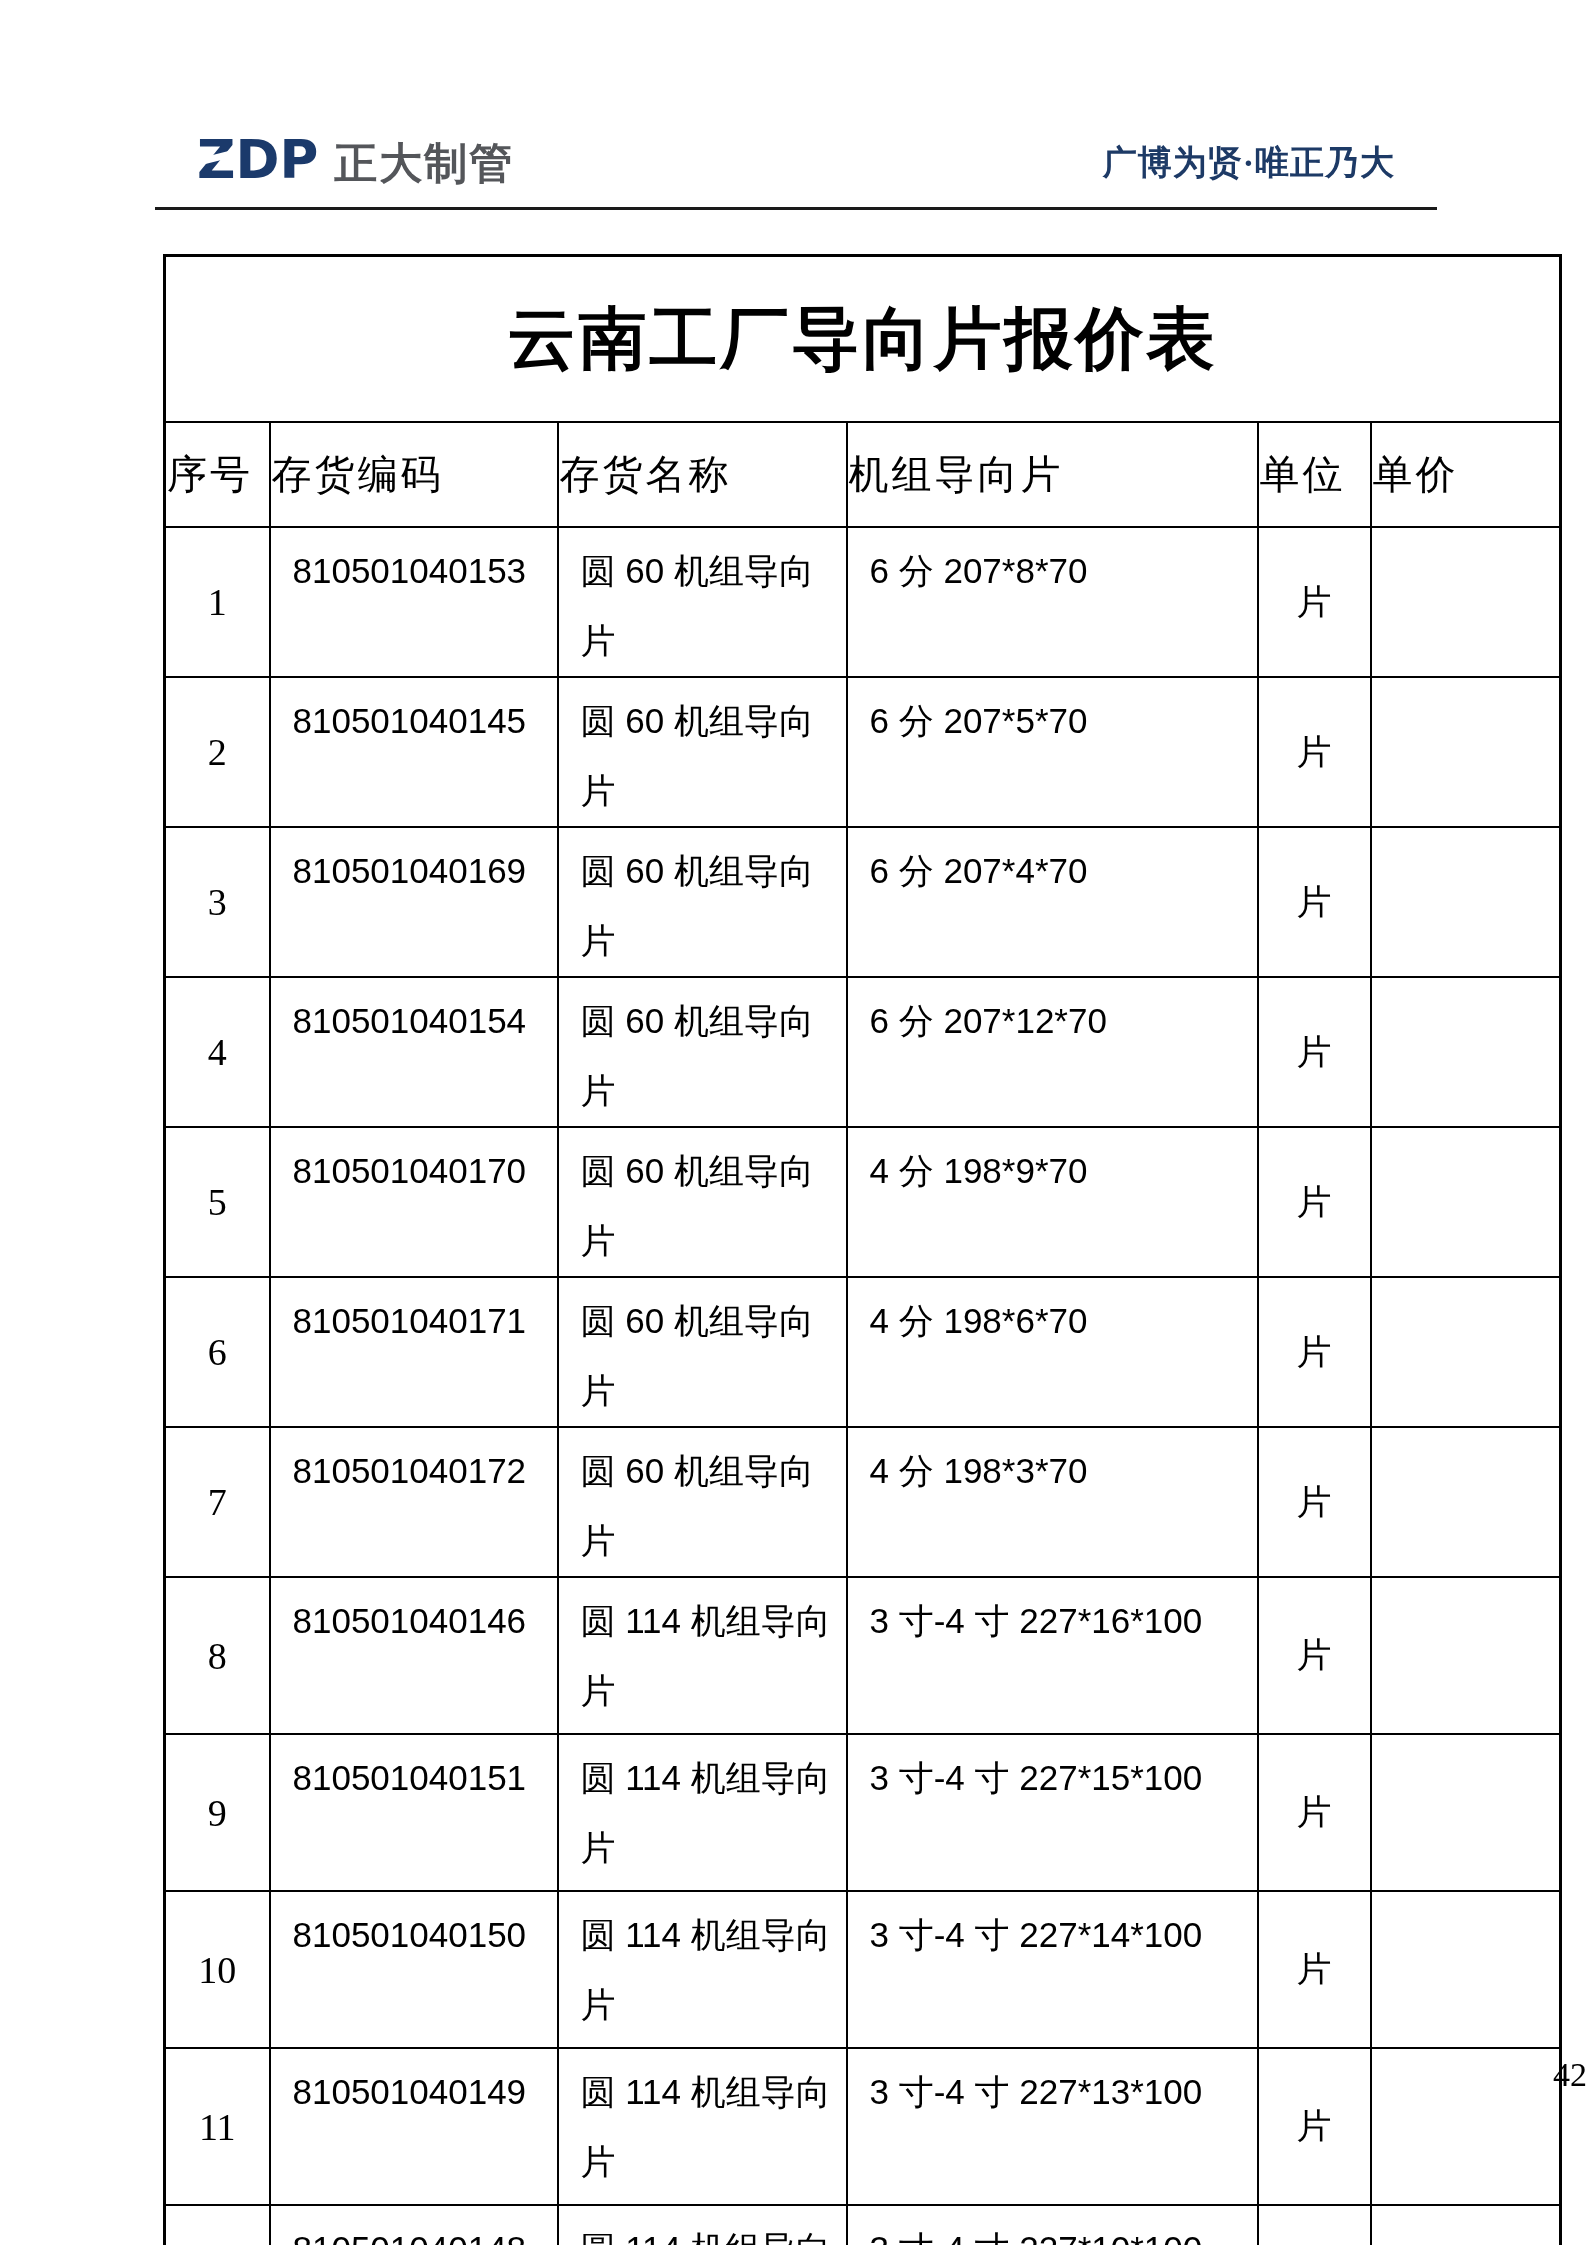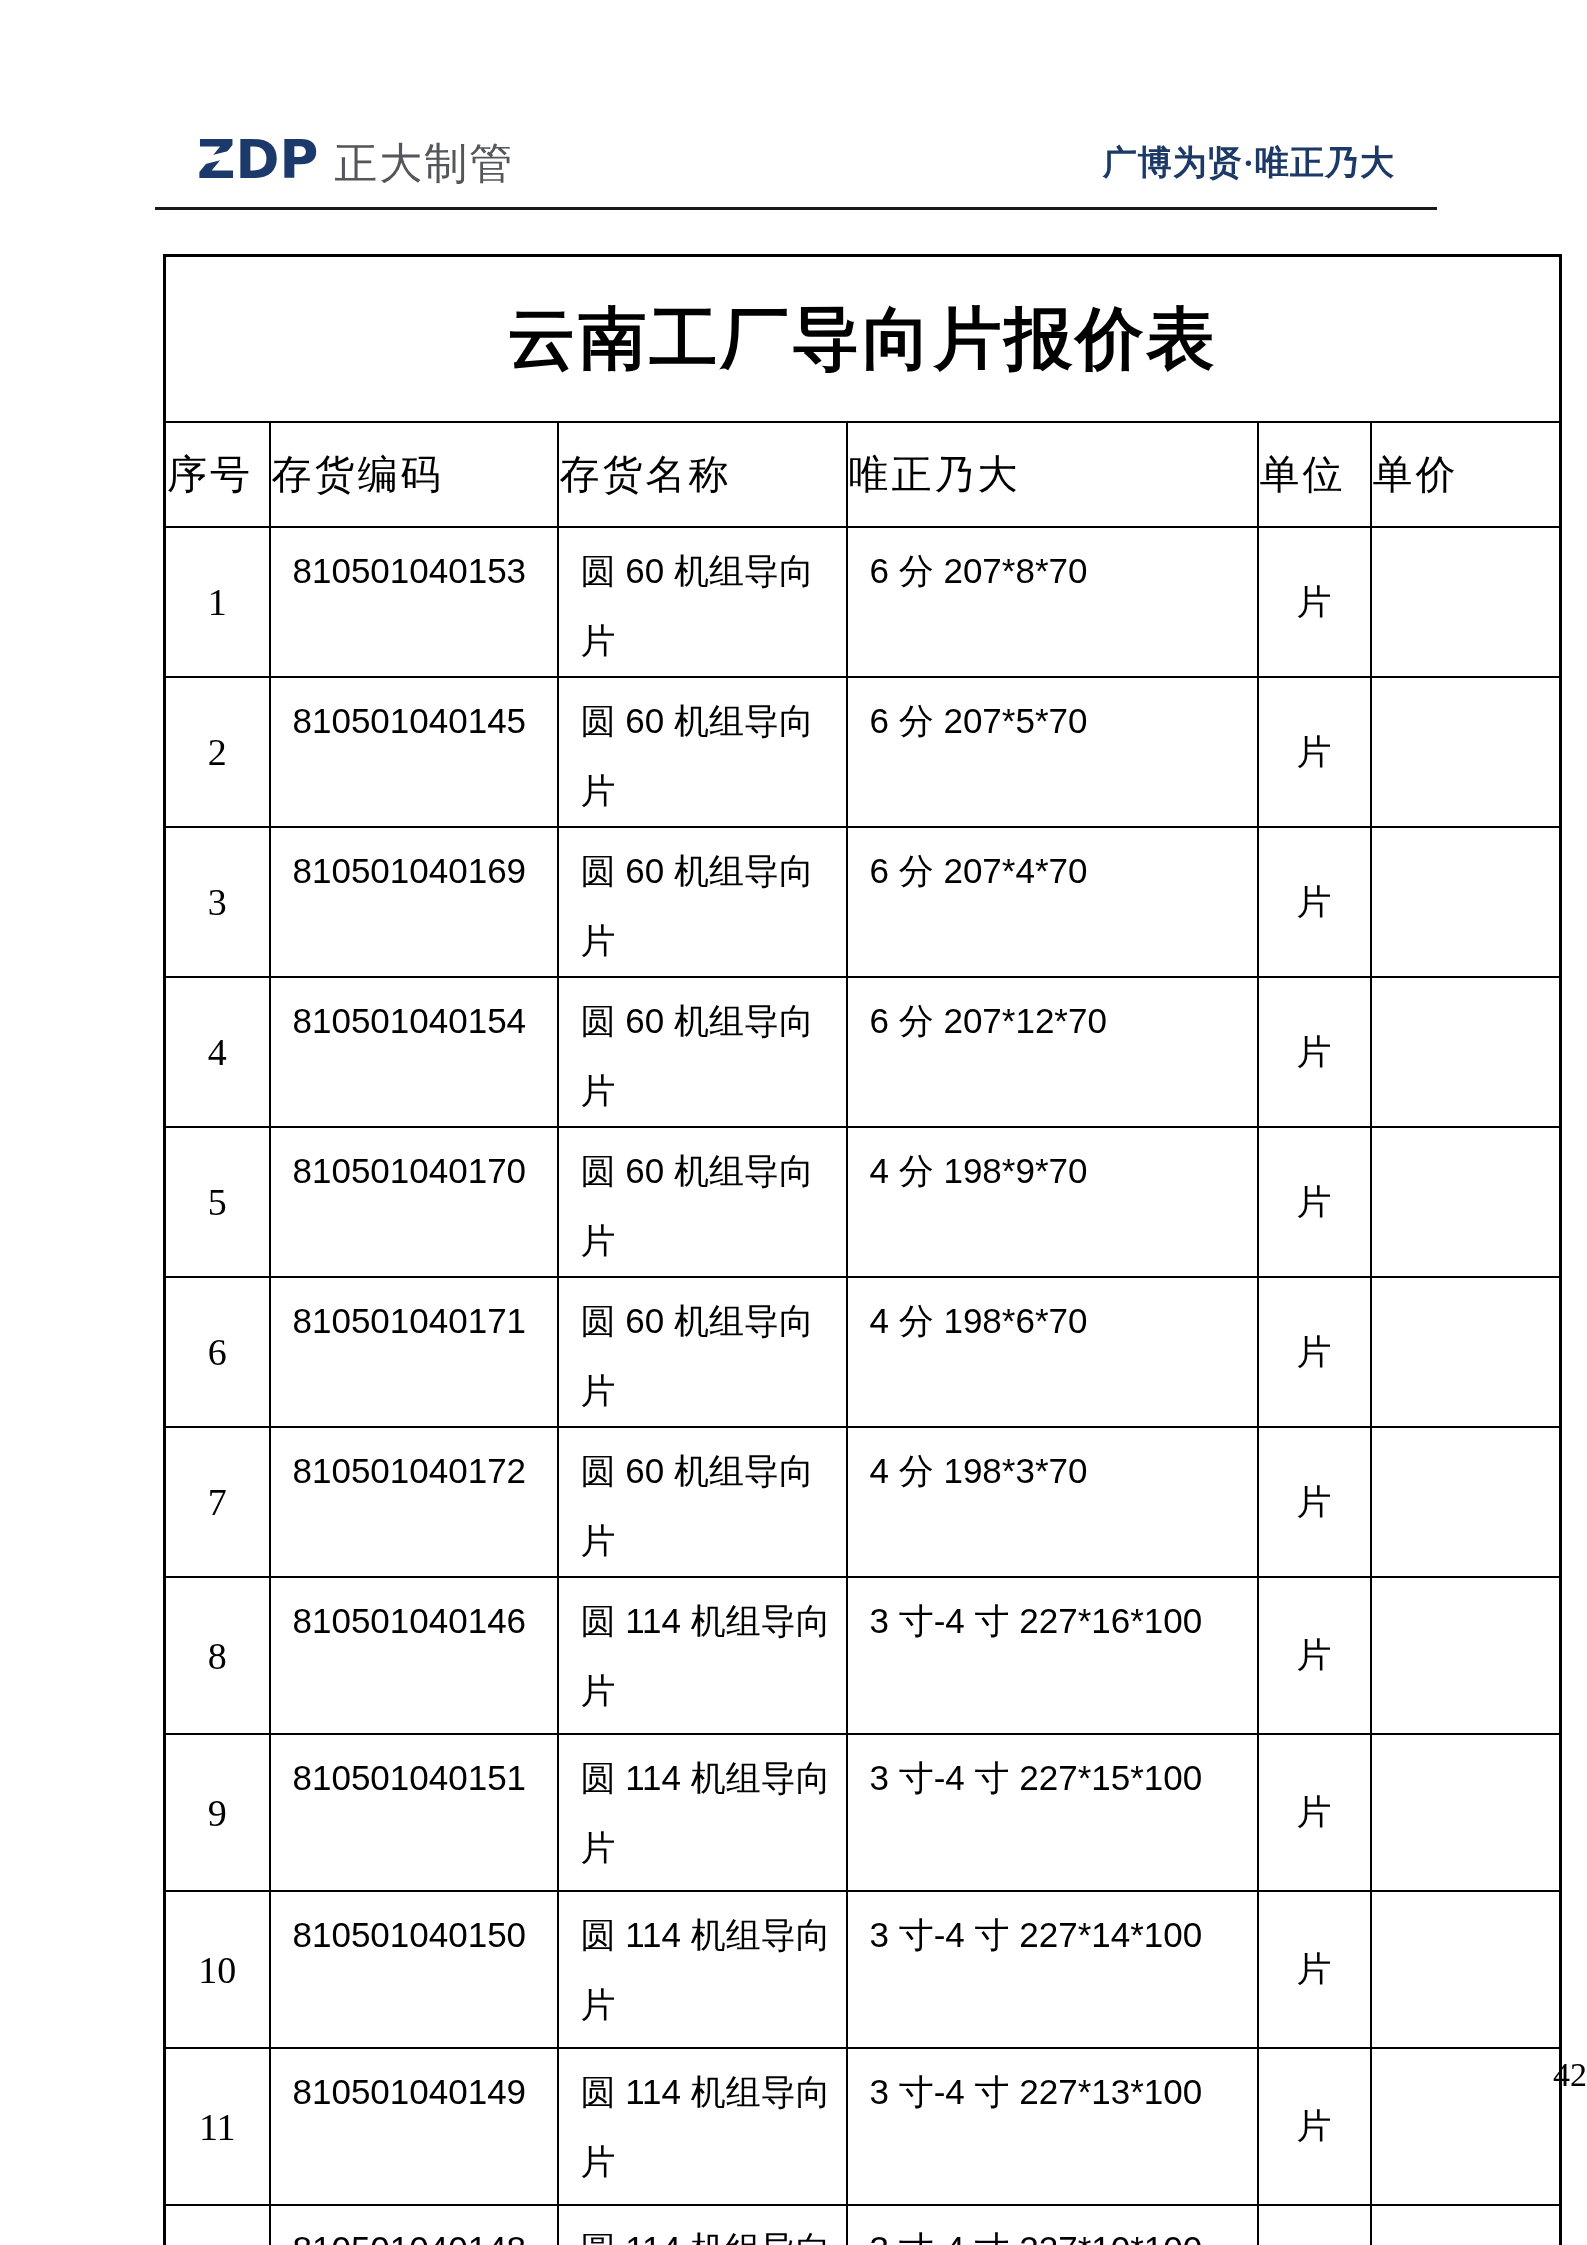--- a/index.html
+++ b/index.html
@@ -23,21 +23,21 @@
     font-weight:900;font-size:53px;line-height:1;
     color:#1b3a6b;letter-spacing:0px;
   }
   .brand-zdp .swoosh{
     position:absolute;left:-2px;top:21px;
     width:44px;height:7px;background:#ffffff;
     transform:rotate(-14deg);
   }
   .brand-name{
     font-family:"DejaVu Sans",sans-serif;
-    font-weight:400;font-size:43px;line-height:1;
+    font-weight:700;font-size:43px;line-height:1;
     color:#54565a;letter-spacing:2px;
   }
   .slogan{
     position:absolute;top:144px;right:192px;
     font-family:"Liberation Serif","DejaVu Serif",serif;
     font-weight:700;font-size:34px;line-height:1.1;
     color:#1d3a66;letter-spacing:1px;white-space:nowrap;margin-left:28px;
   }
   .header-rule{
     position:absolute;left:155px;top:207px;
@@ -121,21 +121,21 @@
         <col style="width:190px">
     </colgroup>
     <tbody>
       <tr>
         <td class="title-cell" colspan="6">云南工厂导向片报价表</td>
       </tr>
       <tr>
         <th>序号</th>
         <th>存货编码</th>
         <th>存货名称</th>
-        <th>唯正乃大</th>
+        <th>机组导向片</th>
         <th>单位</th>
         <th>单价</th>
       </tr>
     <tr class="data-row">
       <td class="cell-serial">1</td>
       <td class="cell-code">810501040153</td>
       <td class="cell-name">圆 60 机组导向片</td>
       <td class="cell-spec">6 分 207*8*70</td>
       <td class="cell-unit">片</td>
       <td class="cell-price"></td>

